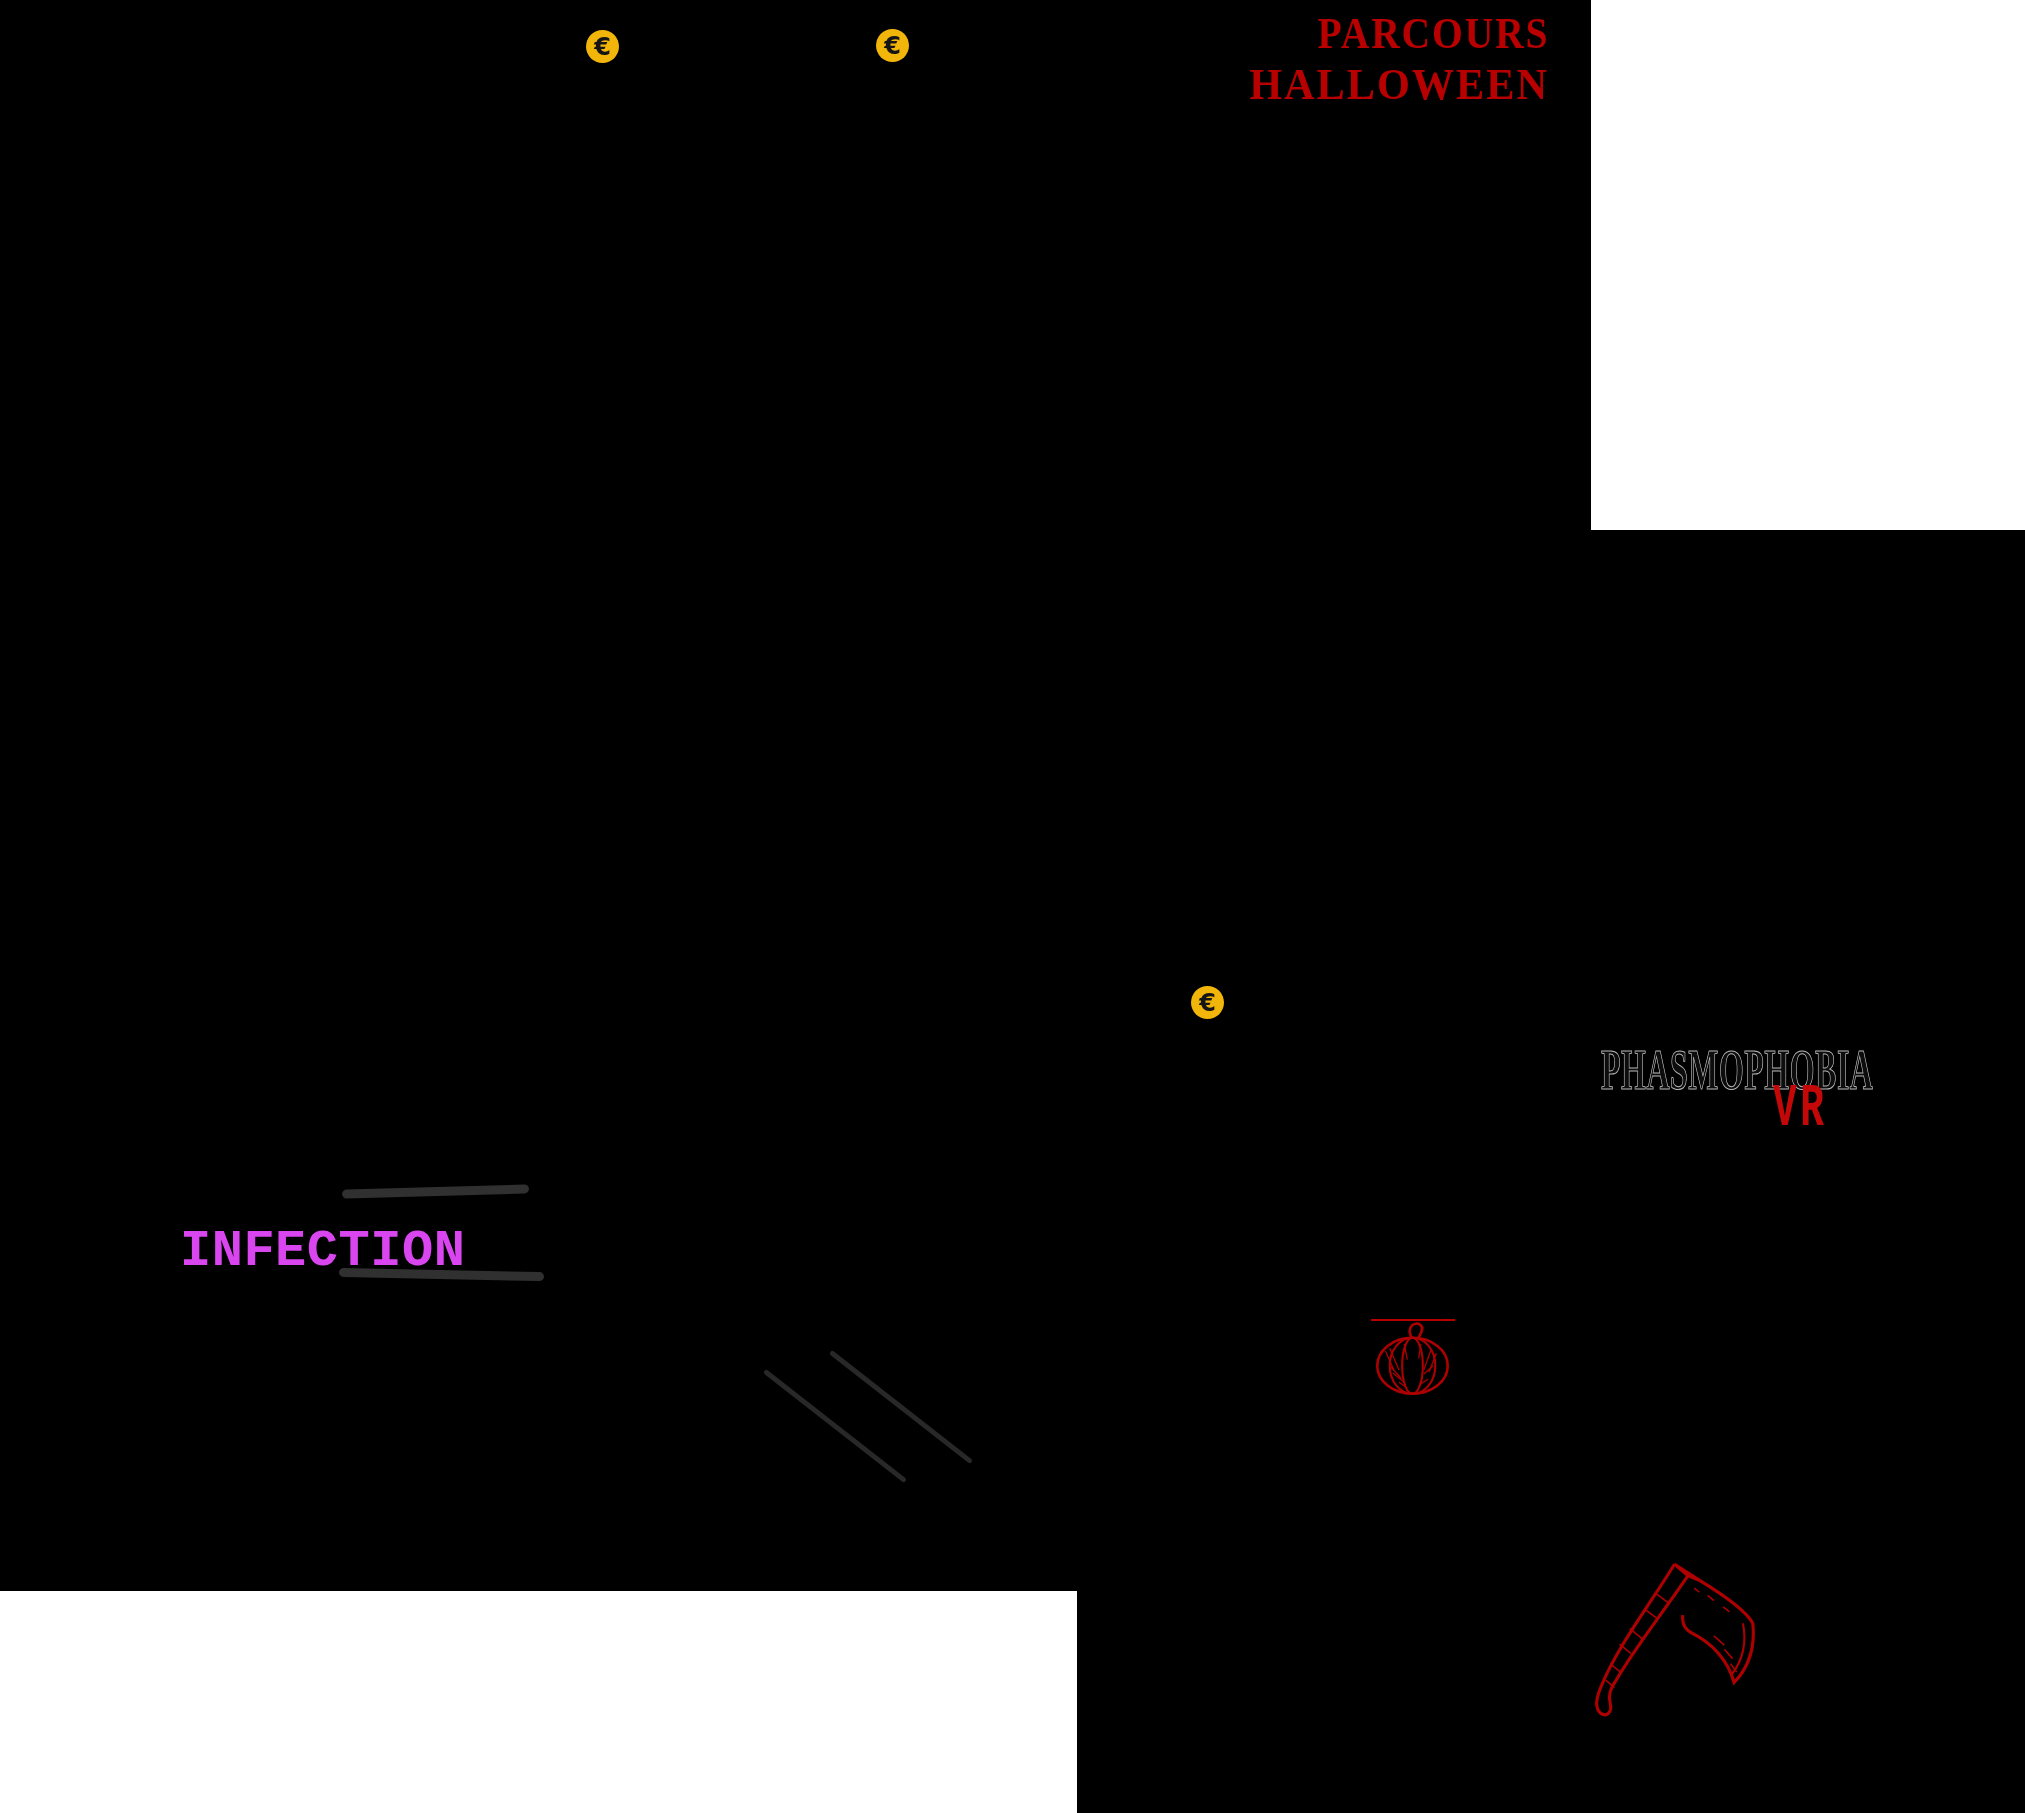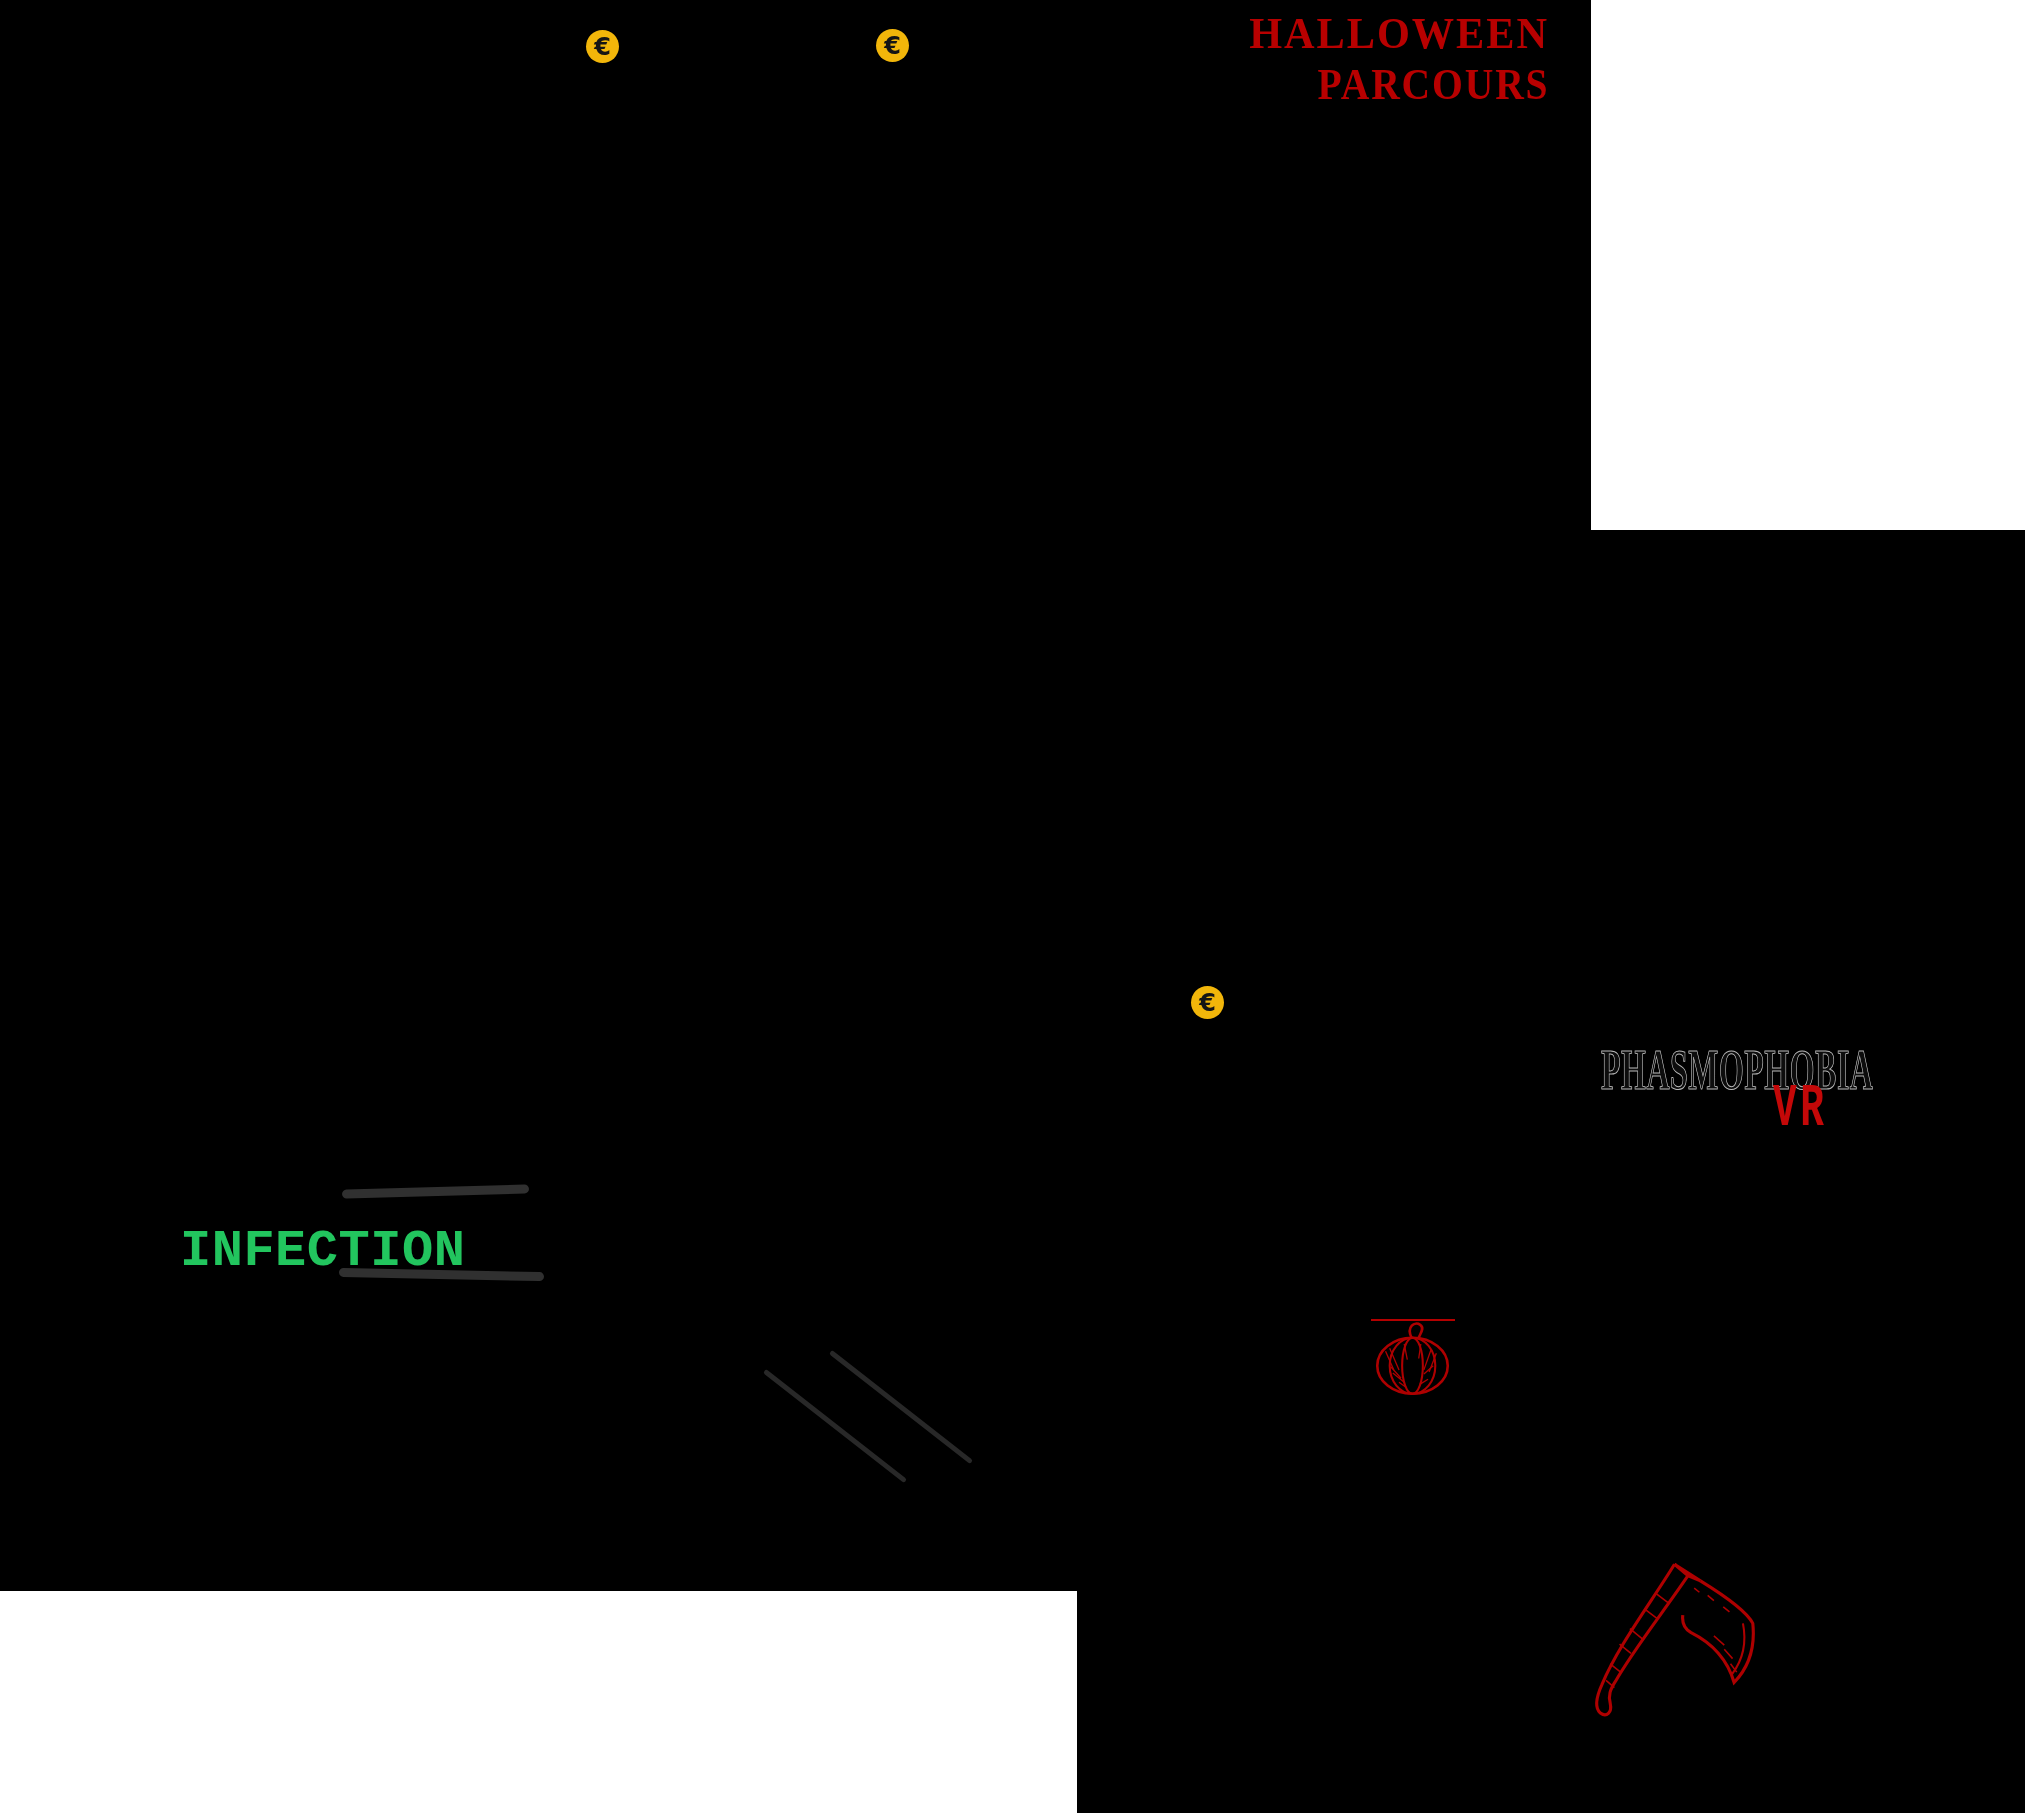--- a/index.html
+++ b/index.html
@@ -19,21 +19,21 @@
   .coin-3 { left:1191px; top:986px; }
 
   .parcours { position:absolute; right:476px; top:8.3px; text-align:right;
               color:#b80000; font-family:"Liberation Serif", serif; font-weight:bold;
               font-size:45px; line-height:51px; white-space:nowrap; }
   .parcours .line { display:block; }
   .parcours .line span { display:inline-block; transform-origin:right top; letter-spacing:2.1px; }
   .parcours .l1 span { transform:scaleX(0.88); }
   .parcours .l2 span { transform:scaleX(0.94); }
 
-  .infection-title { position:absolute; left:180px; top:1222px; color:#22c55e;
+  .infection-title { position:absolute; left:180px; top:1222px; color:#d946ef;
               font-family:"Liberation Mono", monospace; font-weight:bold;
               font-size:52px; letter-spacing:0.5px; white-space:nowrap; }
 
   .brush { position:absolute; background:#303030; border-radius:4.7px; }
   .brush-top { left:342px; top:1187px; width:187px; height:8.8px; transform:rotate(-1.6deg); }
   .brush-bottom { left:339px; top:1270px; width:205px; height:8.8px; transform:rotate(1.2deg); }
 
   .scratch { position:absolute; background:#282828; border-radius:2.6px;
              transform-origin:0 0; transform:rotate(38deg); height:4.7px; width:179px; }
   .scratch-1 { left:766px; top:1369px; }
@@ -58,22 +58,22 @@
 <body>
 
 <div class="placeholder ph-top-right"></div>
 <div class="placeholder ph-bottom-left"></div>
 
 <div class="coin coin-1">€</div>
 <div class="coin coin-2">€</div>
 <div class="coin coin-3">€</div>
 
 <div class="parcours">
+  <span class="line l1"><span>PARCOURS</span></span>
   <span class="line l2"><span>HALLOWEEN</span></span>
-  <span class="line l1"><span>PARCOURS</span></span>
 </div>
 
 <div class="brush brush-top"></div>
 <div class="infection-title">INFECTION</div>
 <div class="brush brush-bottom"></div>
 
 <div class="scratch scratch-1"></div>
 <div class="scratch scratch-2"></div>
 
 <div class="phasmo">PHASMOPHOBIA</div>

